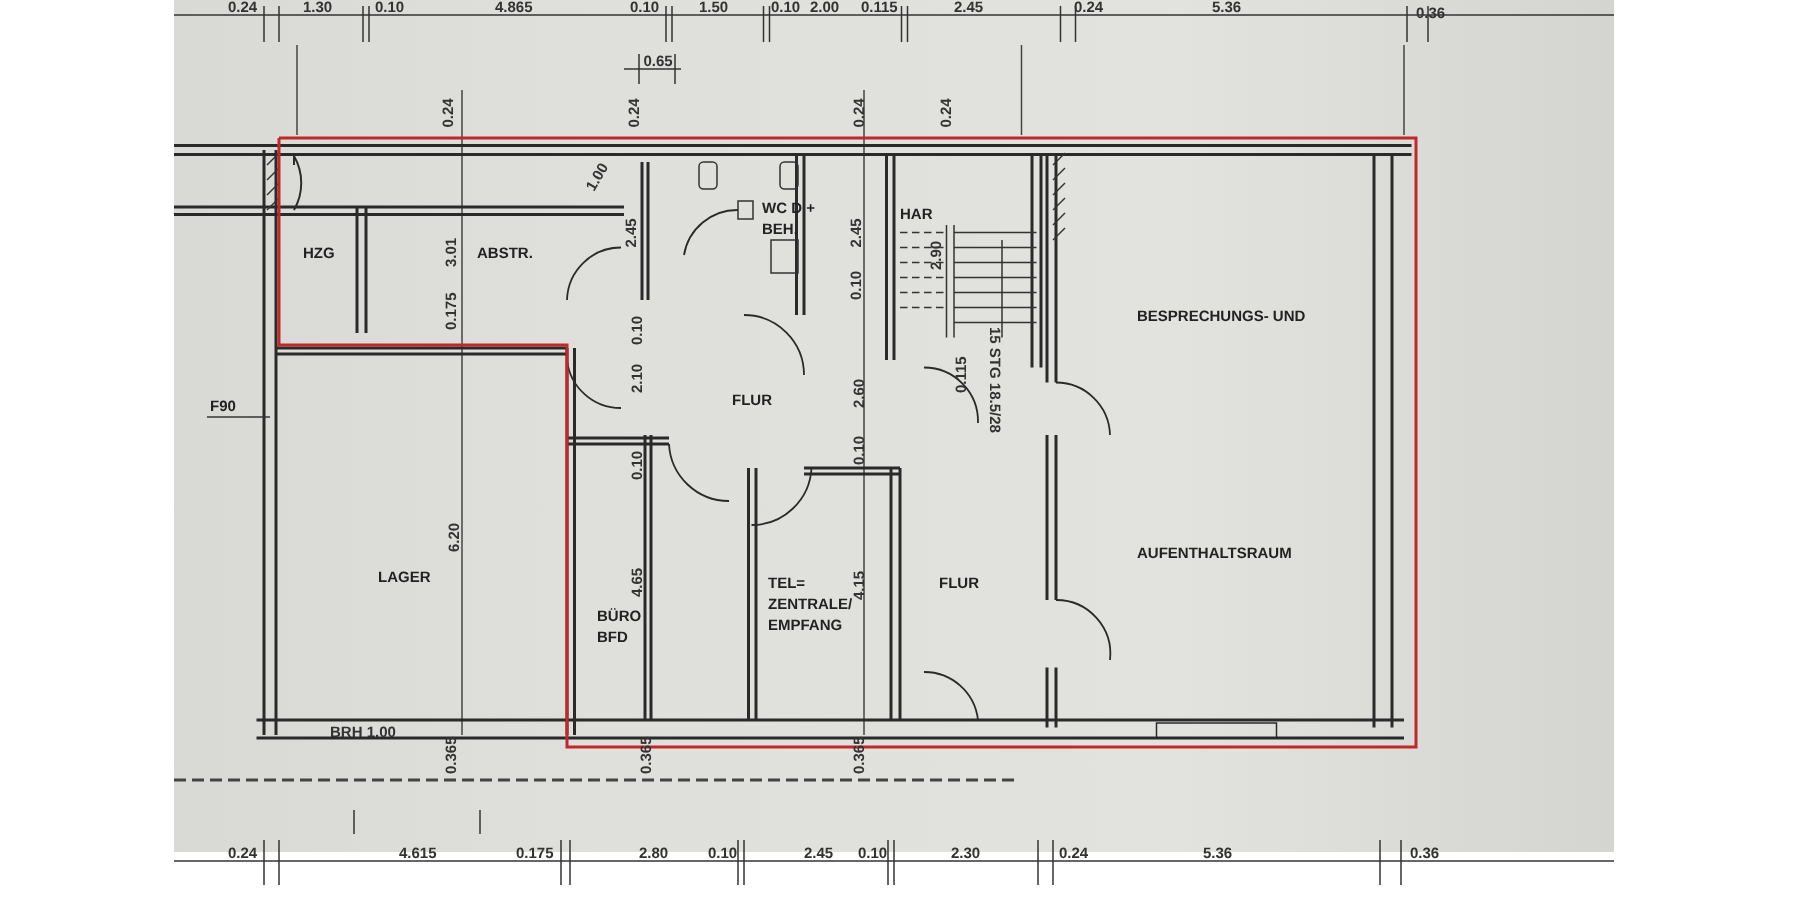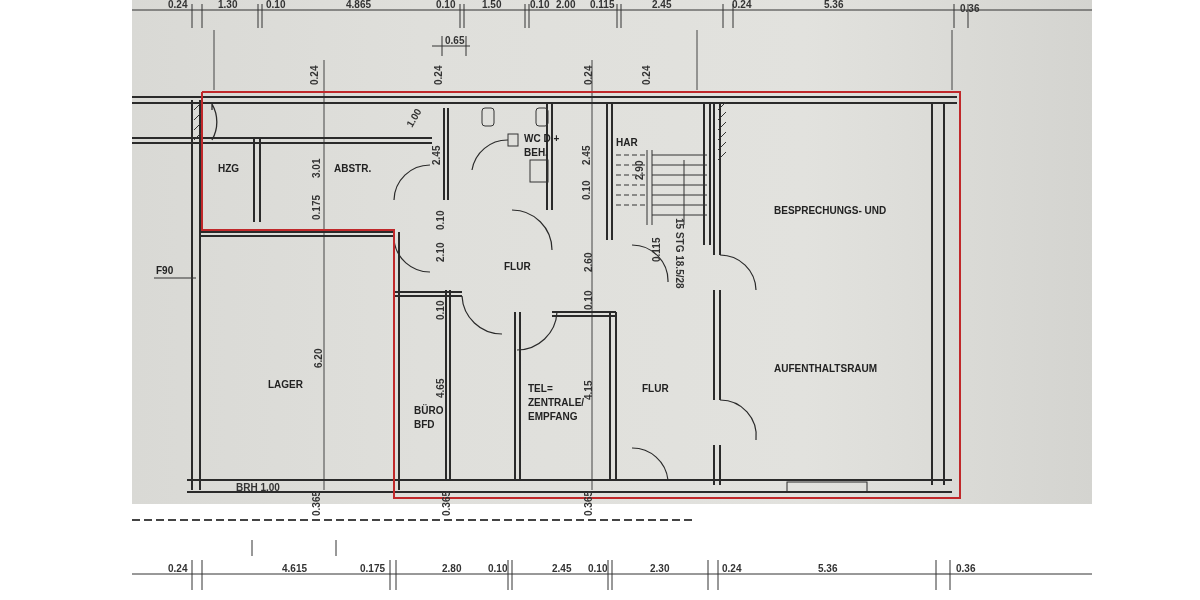--- a/index.html
+++ b/index.html
@@ -1,17 +1,17 @@
 <!DOCTYPE html>
 <html><head>
 <meta charset="utf-8">
 <style>
   html, body { margin:0; padding:0; }
   body { width:1200px; height:600px; background:#ffffff; overflow:hidden; position:relative; font-family:"DejaVu Sans", sans-serif; }
-  #paper { position:absolute; left:132px; top:0; width:960px; height:504px;
+  #paper { position:absolute; left:116px; top:0; width:960px; height:568px;
     background: linear-gradient(90deg, #d9d9d5 0%, #dfdfdb 30%, #e2e2de 70%, #d4d4d0 100%); text-align: center; }
   #plan { position:absolute; left:0; top:0; }
   .lbl { font-family:"Liberation Sans", sans-serif; font-weight:bold; fill:#222; }
   .dim { font-family:"Liberation Sans Narrow","Liberation Sans", sans-serif; fill:#333; font-size:10px; font-weight:bold; }
 </style>
 </head>
 <body>
 
 <div id="paper">
 <svg id="plan" width="960" height="600" viewBox="0 0 960 600" xmlns="http://www.w3.org/2000/svg">

